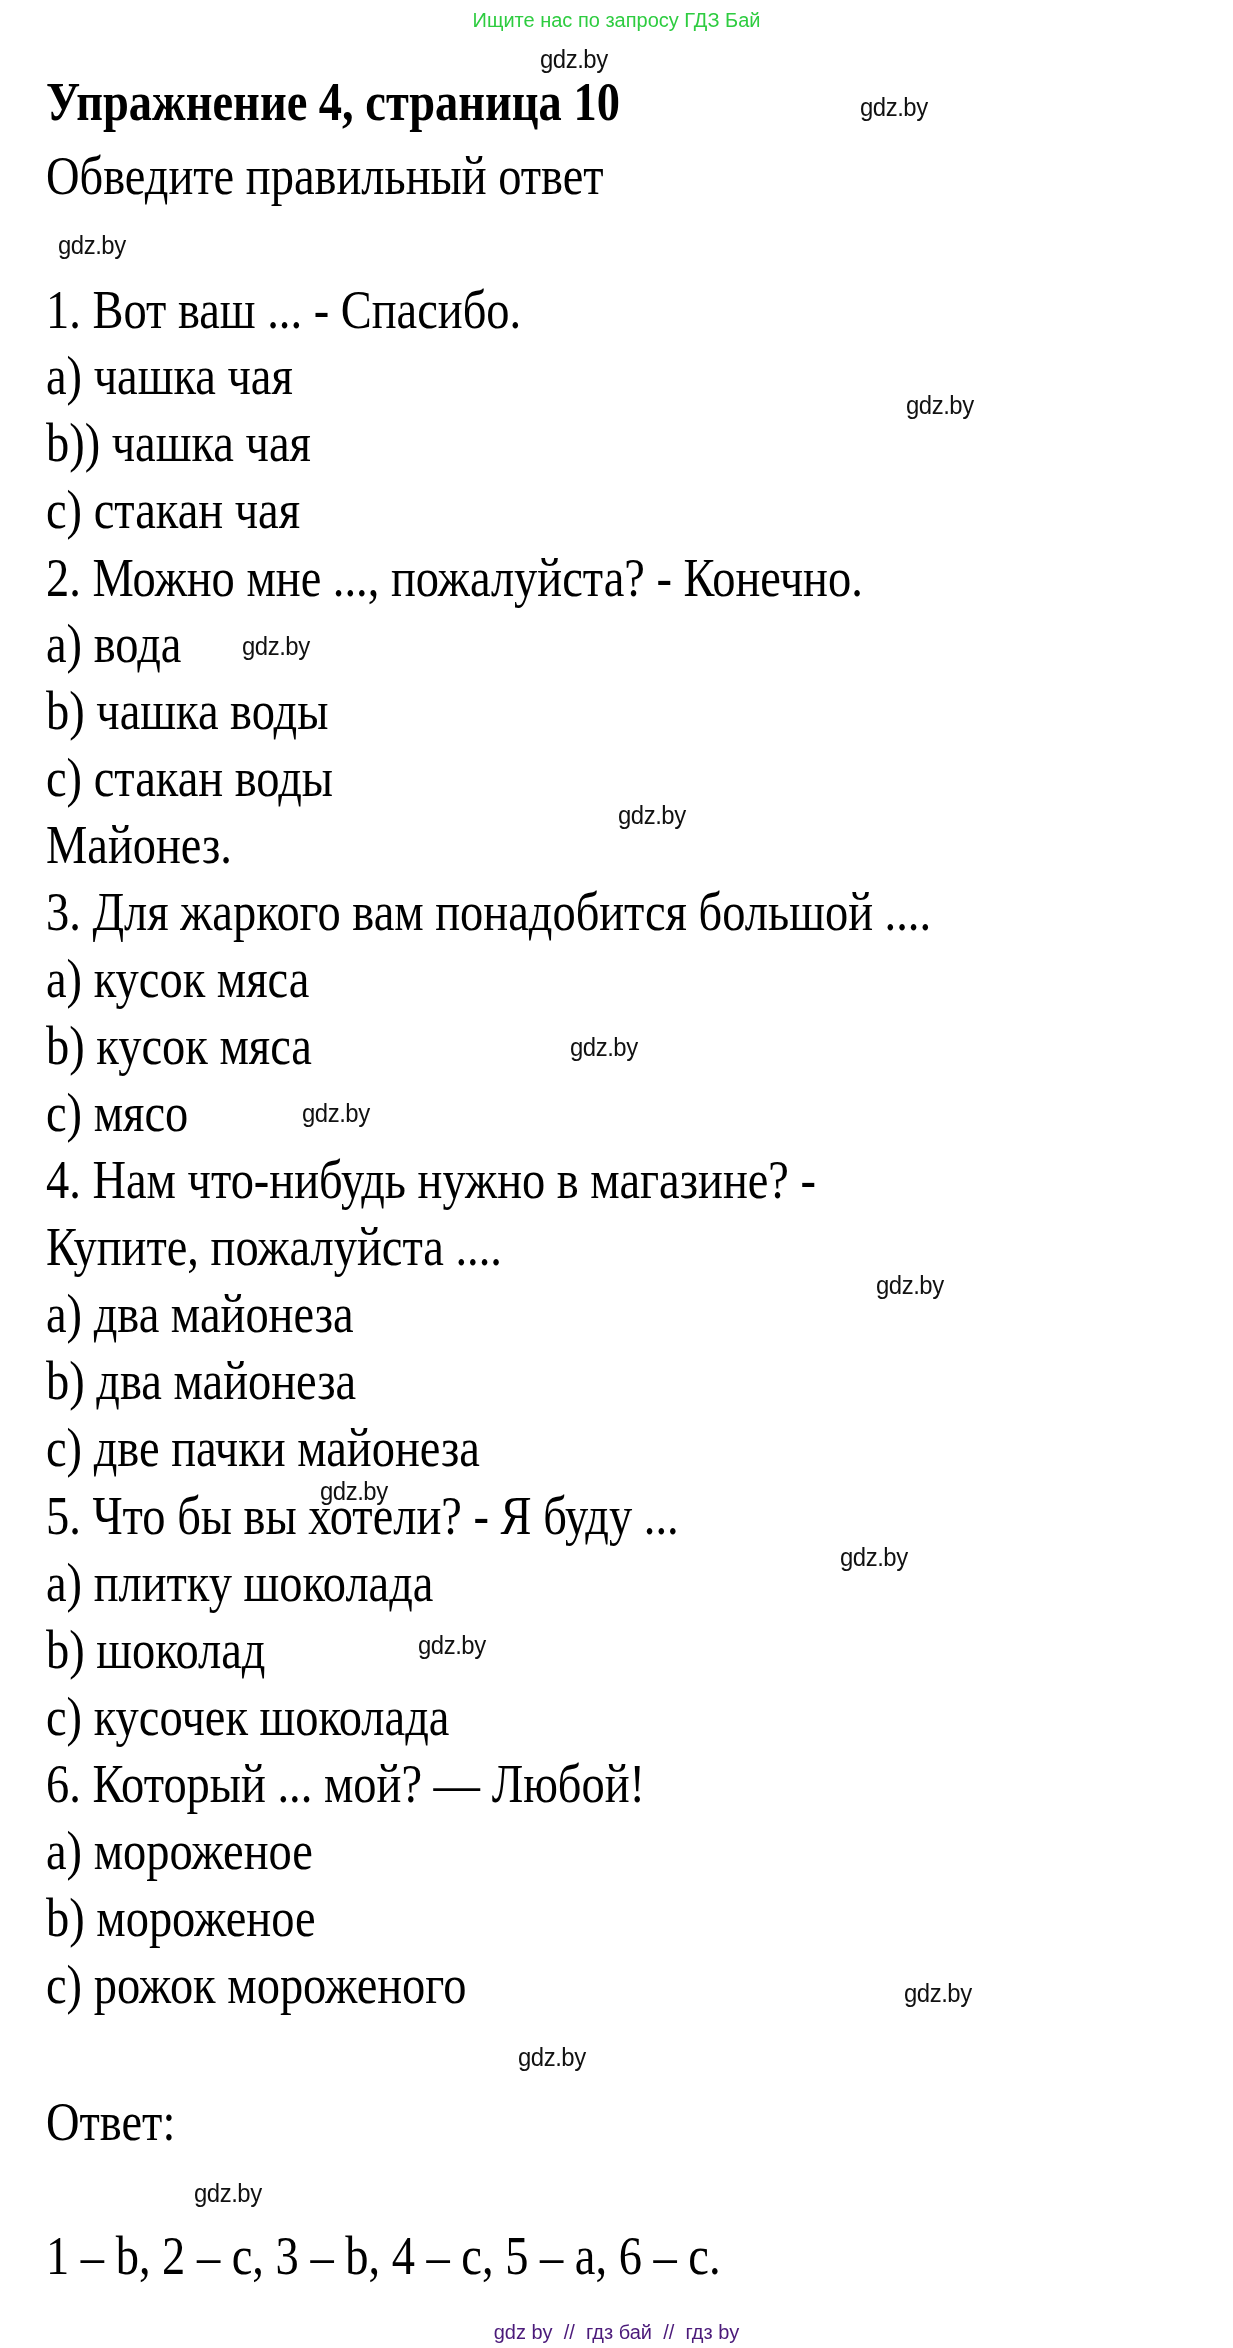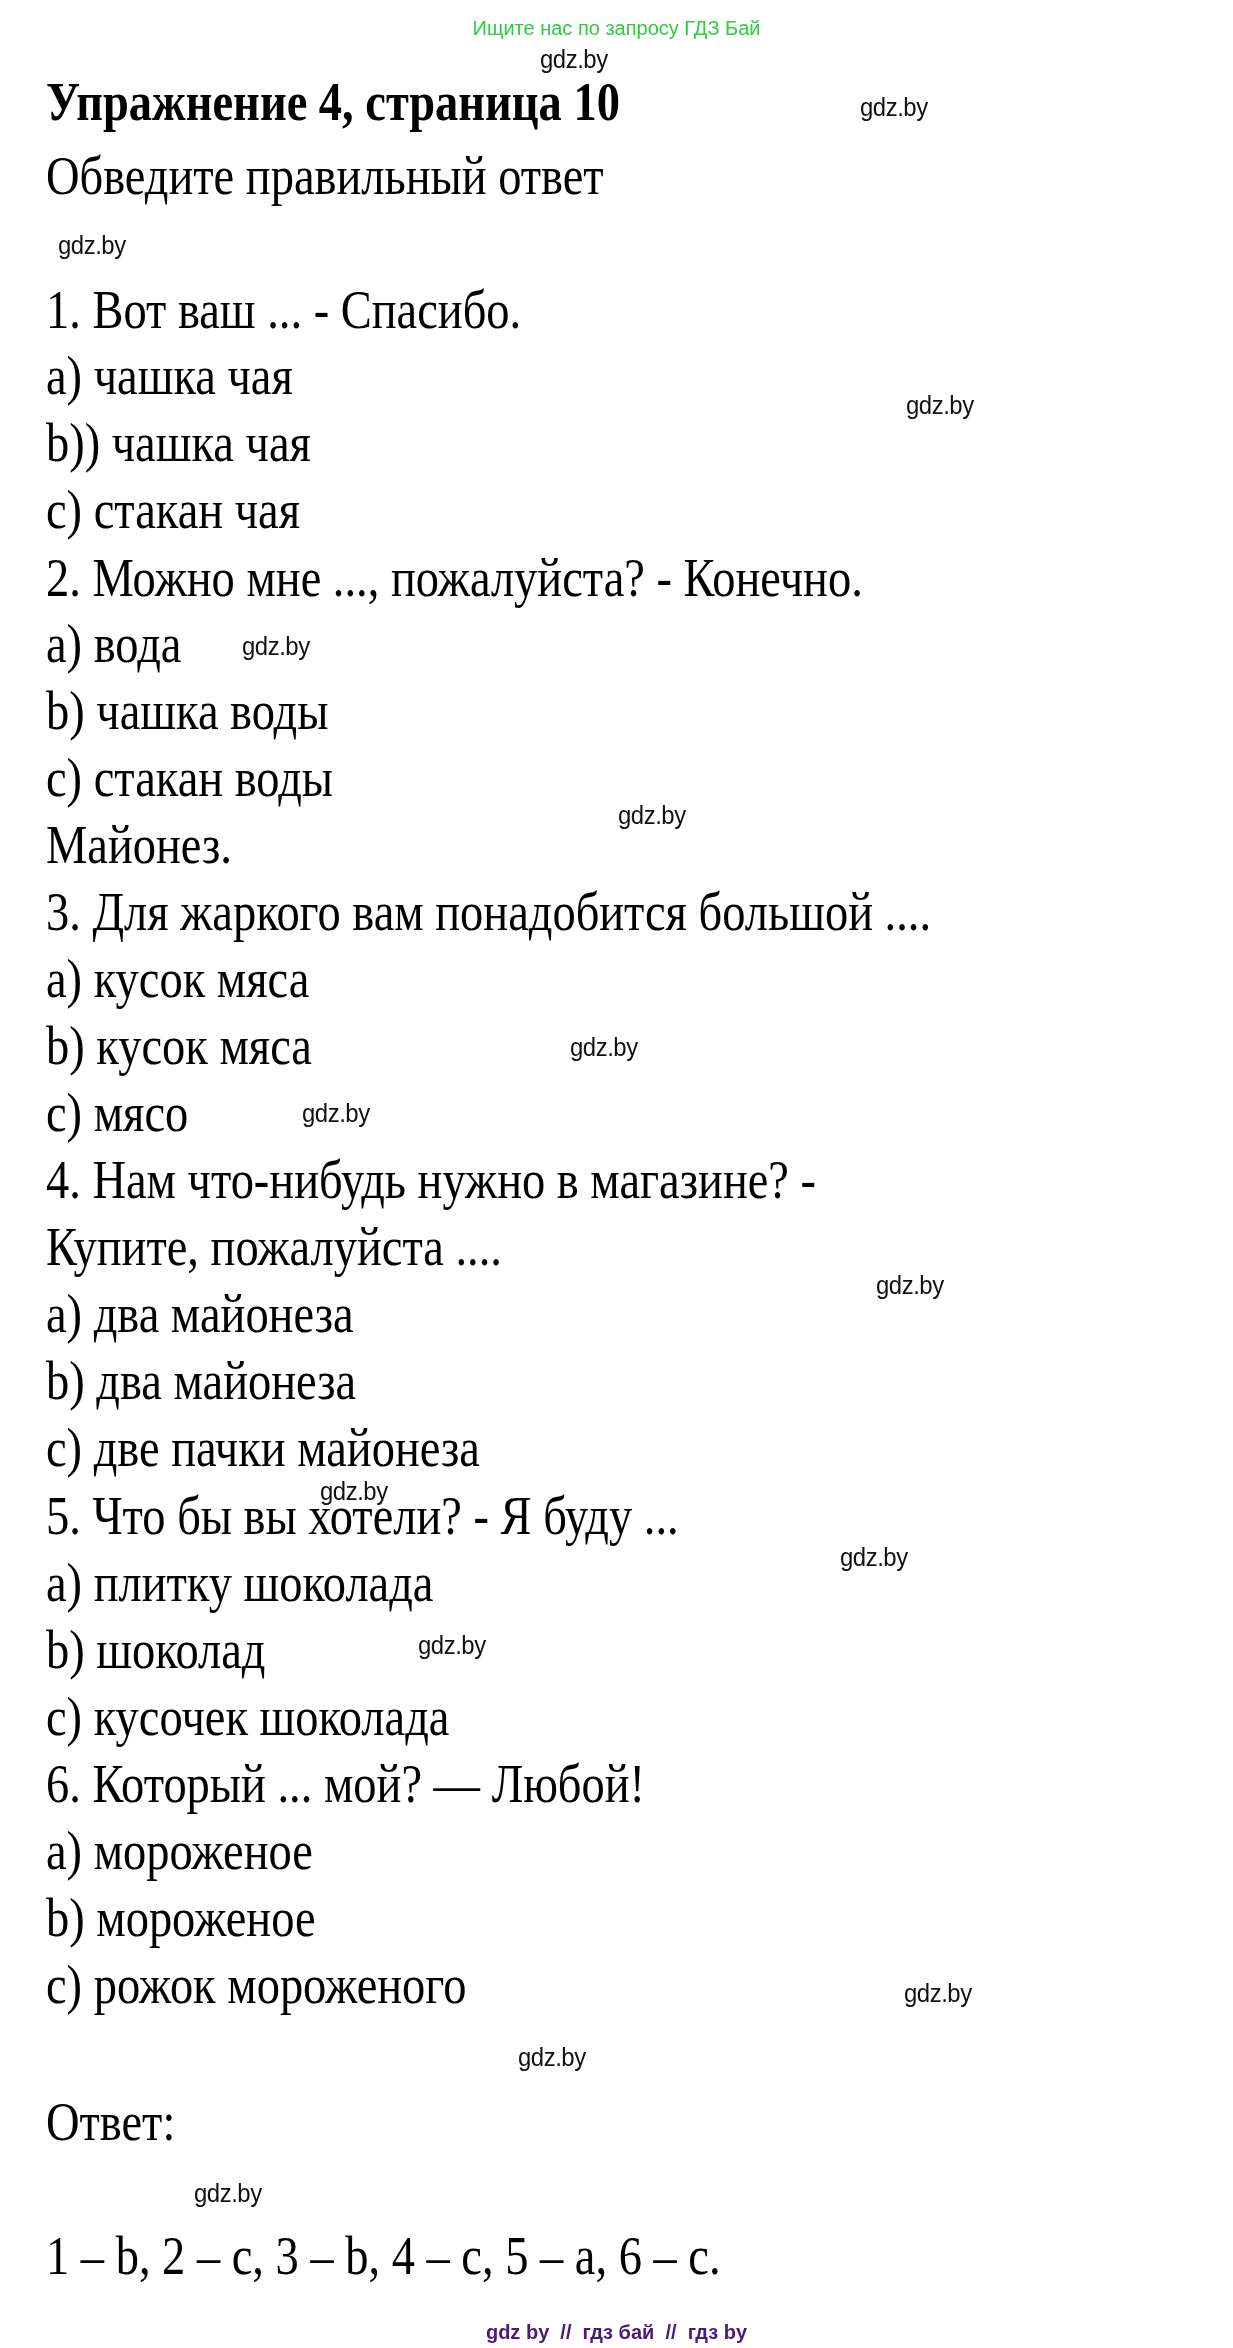--- a/index.html
+++ b/index.html
@@ -18,21 +18,21 @@
     .top-banner {
       position: absolute;
       top: 0;
       left: 0;
       width: 1233px;
       text-align: center;
       font-family: "Liberation Sans", sans-serif;
       font-size: 20px;
       line-height: 24px;
       color: #2ecc40;
-      padding-top: 16px;
+      padding-top: 8px;
     }
     .footer-banner {
       position: absolute;
       top: 2320px;
       left: 0;
       width: 1233px;
       text-align: center;
       font-family: "Liberation Sans", sans-serif;
       font-size: 20px;
       line-height: 24px;
@@ -121,13 +121,13 @@
 <div class="line" style="top:1687px;">c) кусочек шоколада</div>
 
 <div class="line" style="top:1754px;">6. Который ... мой? — Любой!</div>
 <div class="line" style="top:1821px;">a) мороженое</div>
 <div class="line" style="top:1888px;">b) мороженое</div>
 <div class="line" style="top:1955px;">c) рожок мороженого</div>
 
 <div class="line" style="top:2092px;">Ответ:</div>
 <div class="line" style="top:2226px;">1 – b, 2 – c, 3 – b, 4 – c, 5 – a, 6 – c.</div>
 
-<div class="footer-banner" style="white-space:pre;font-weight:bold;">gdz by  //  гдз бай  //  гдз by</div>
+<div class="footer-banner" style="white-space:pre;">gdz by  //  гдз бай  //  гдз by</div>
 
 </body></html>

